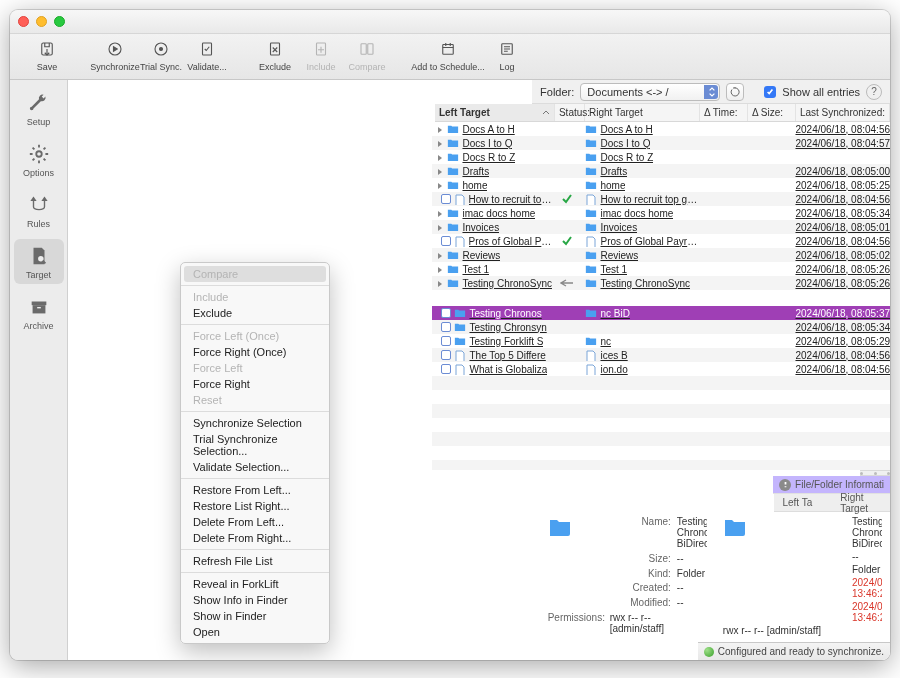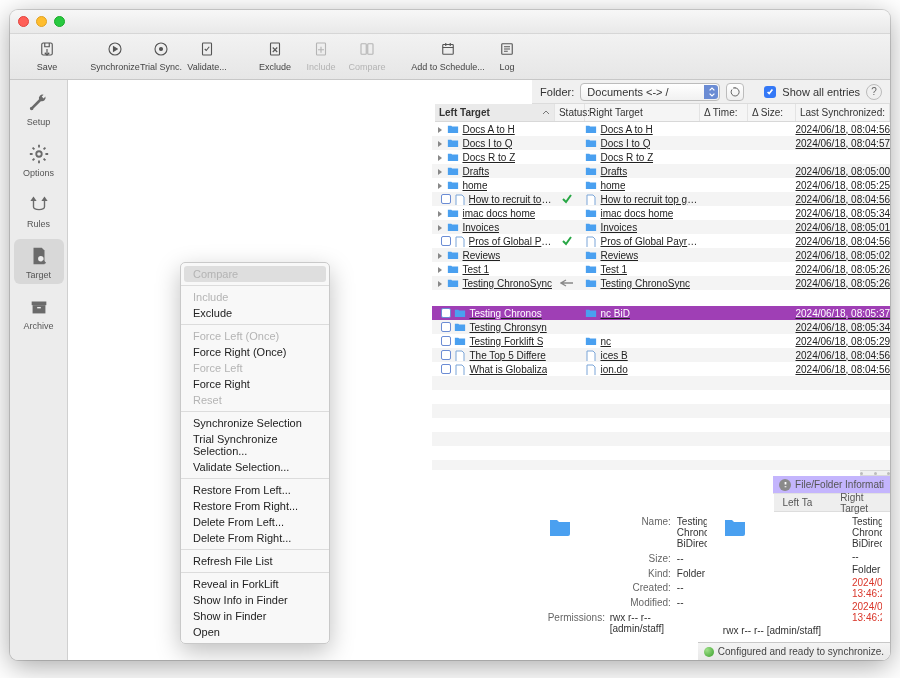--- a/index.html
+++ b/index.html
@@ -730,21 +730,21 @@
       <div class="mi">Force Right (Once)</div>
       <div class="mi dis">Force Left</div>
       <div class="mi">Force Right</div>
       <div class="mi dis">Reset</div>
       <hr>
       <div class="mi">Synchronize Selection</div>
       <div class="mi">Trial Synchronize Selection...</div>
       <div class="mi">Validate Selection...</div>
       <hr>
       <div class="mi">Restore From Left...</div>
-      <div class="mi">Restore From Right...</div>
+      <div class="mi">Restore List Right...</div>
       <div class="mi">Delete From Left...</div>
       <div class="mi">Delete From Right...</div>
       <hr>
       <div class="mi">Refresh File List</div>
       <hr>
       <div class="mi">Reveal in ForkLift</div>
       <div class="mi">Show Info in Finder</div>
       <div class="mi">Show in Finder</div>
       <div class="mi">Open</div>
     </div>

